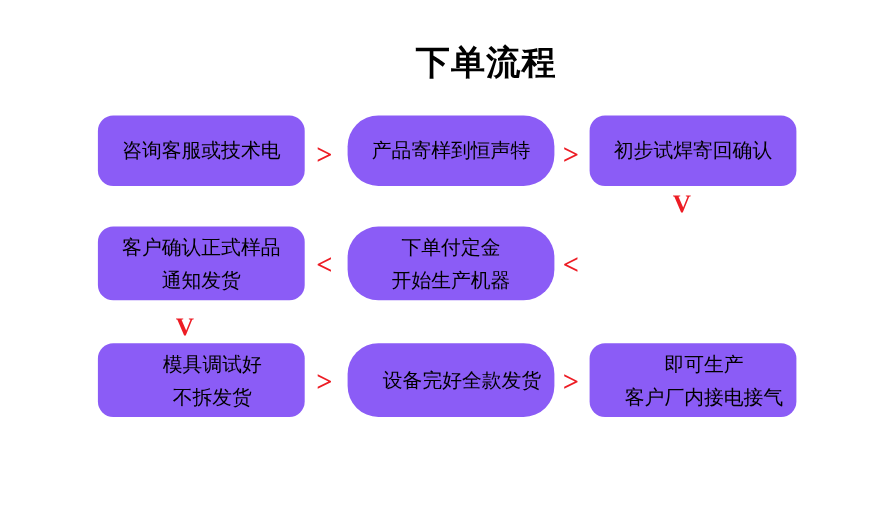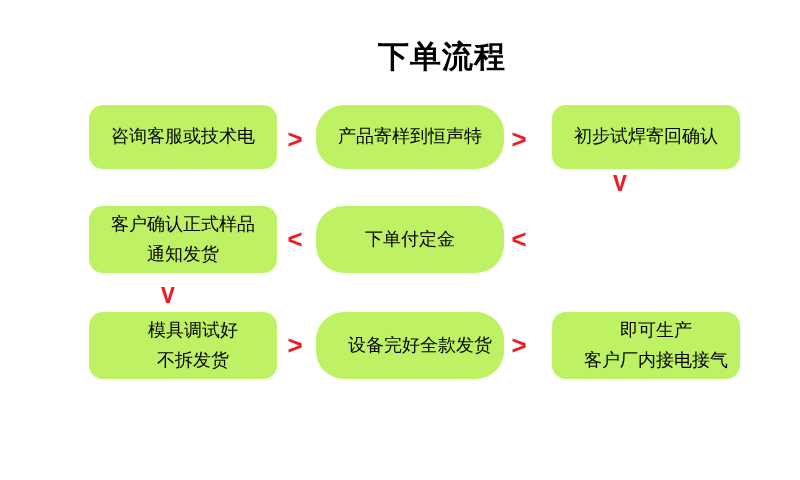--- a/index.html
+++ b/index.html
@@ -5,21 +5,21 @@
   html, body {
     margin: 0;
     padding: 0;
     background: #ffffff;
   }
   .stage {
     position: relative;
     width: 800px;
     height: 480px;
     background: #ffffff;
-    font-family: Liberation Mono, monospace;
+    font-family: Liberation Serif, serif;
     overflow: hidden;
   }
   .title {
     position: absolute;
     top: 36px;
     left: 442px;
     transform: translateX(-50%);
     font-size: 31px;
     font-weight: 600;
     color: #000000;
@@ -32,34 +32,34 @@
     left: 440px;
     transform: translateX(-50%);
     font-size: 14px;
     font-weight: 400;
     color: #000000;
     white-space: nowrap;
   }
   .flow-box {
     position: absolute;
     width: 188px;
-    background: #bef264;
+    background: #8b5cf6;
     border-radius: 14px;
     display: flex;
     flex-direction: column;
     justify-content: center;
     align-items: center;
     color: #000000;
     font-size: 18px;
     text-align: center;
     box-sizing: border-box;
   }
   .col1 { left: 89px; }
   .col2 { left: 316px; border-radius: 28px; }
-  .col3 { left: 536px; margin-left: 16px; }
+  .col3 { left: 536px; }
   .row1 { top: 105px; height: 64px; }
   .row2 { top: 206px; height: 67px; }
   .row3 { top: 312px; height: 67px; padding-left: 20px; }
   .box-line {
     line-height: 30px;
     white-space: nowrap;
   }
   .arrow {
     position: absolute;
     transform: translate(-50%, -50%);
@@ -90,20 +90,21 @@
   </div>
   <span class="arrow down-v" style="left:620px; top:185px;">V</span>
 
   <div class="flow-box row2 col1">
     <div class="box-line">客户确认正式样品</div>
     <div class="box-line">通知发货</div>
   </div>
   <span class="arrow chevron" style="left:295px; top:241px;">&lt;</span>
   <div class="flow-box row2 col2">
     <div class="box-line">下单付定金</div>
+    <div class="box-line">开始生产机器</div>
   </div>
   <span class="arrow chevron" style="left:519px; top:241px;">&lt;</span>
   <span class="arrow down-v" style="left:168px; top:297px;">V</span>
 
   <div class="flow-box row3 col1">
     <div class="box-line">模具调试好</div>
     <div class="box-line">不拆发货</div>
   </div>
   <span class="arrow chevron" style="left:295px; top:347px;">&gt;</span>
   <div class="flow-box row3 col2">

